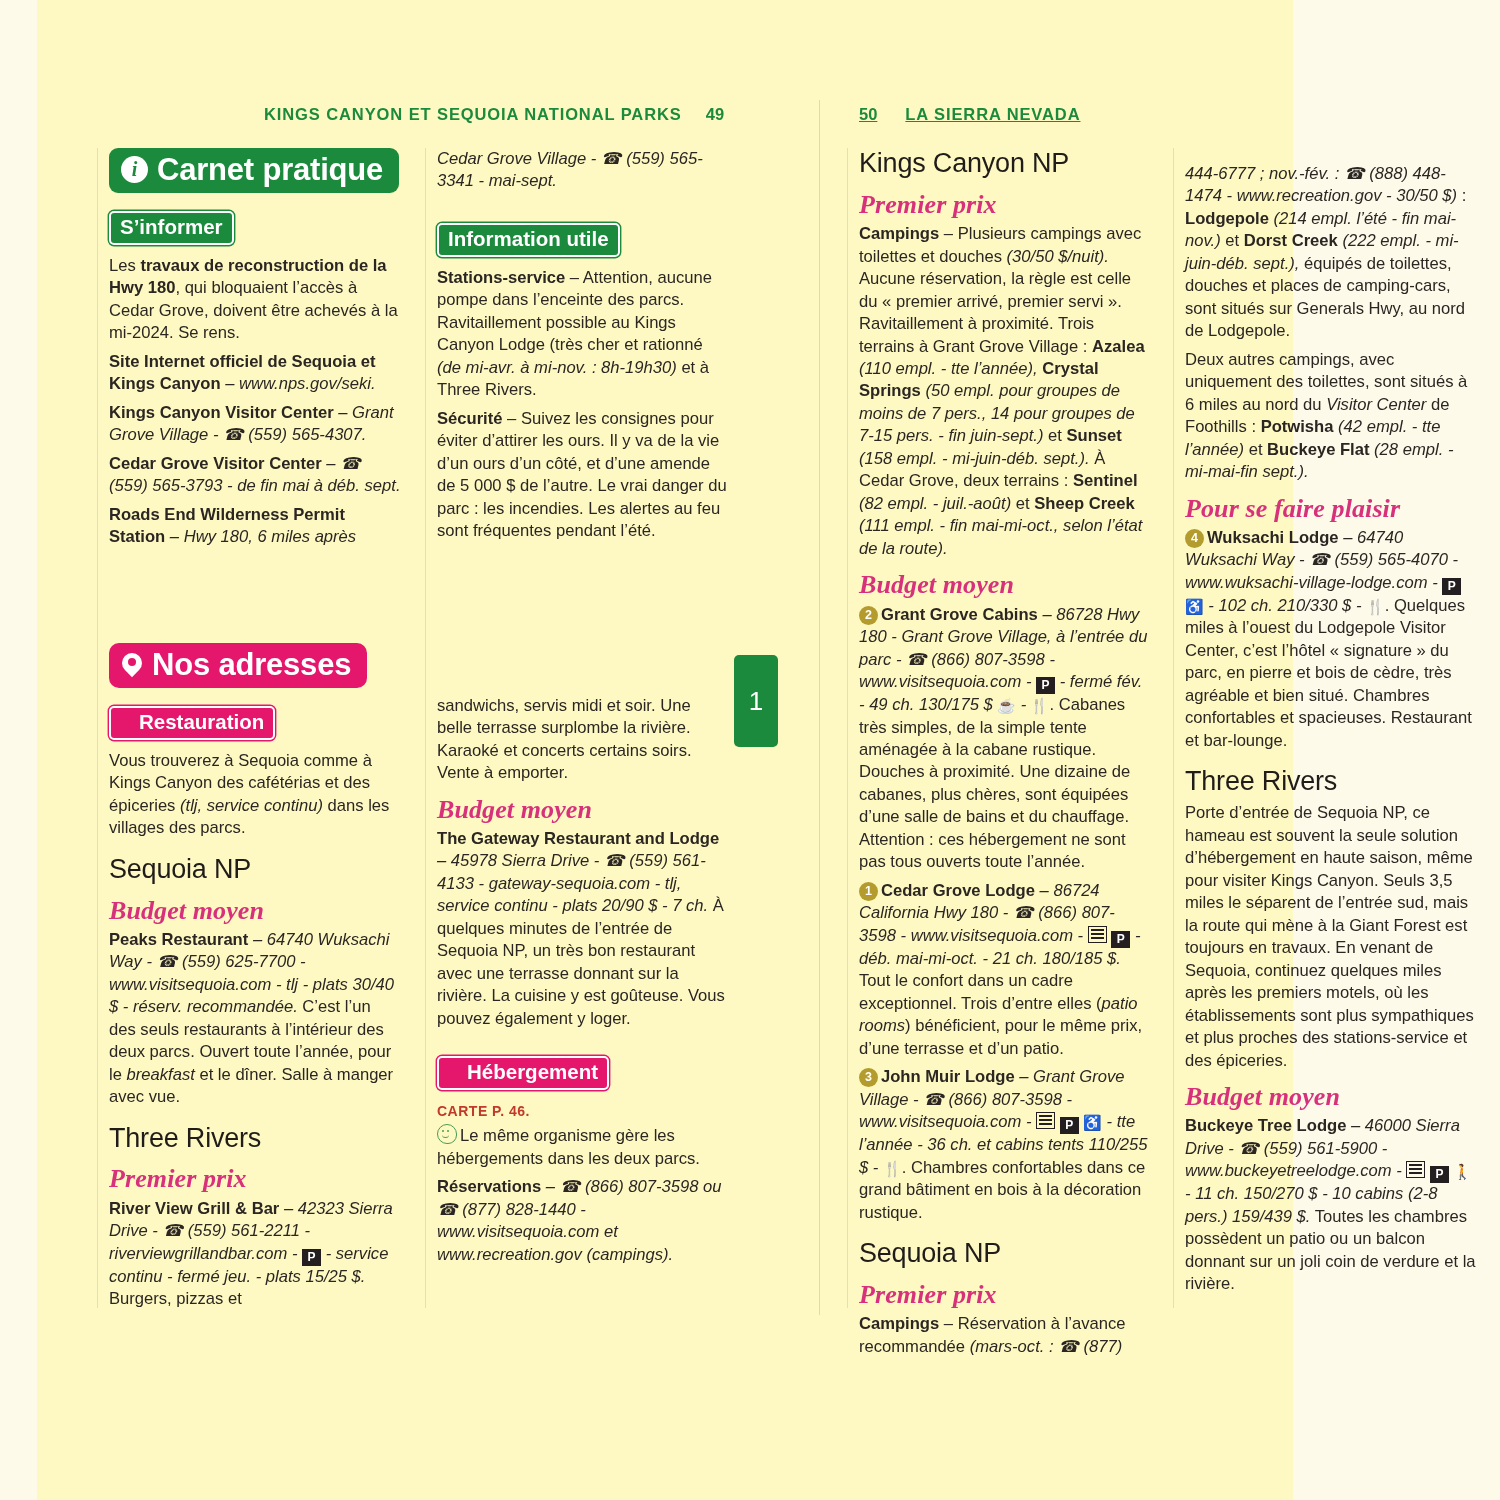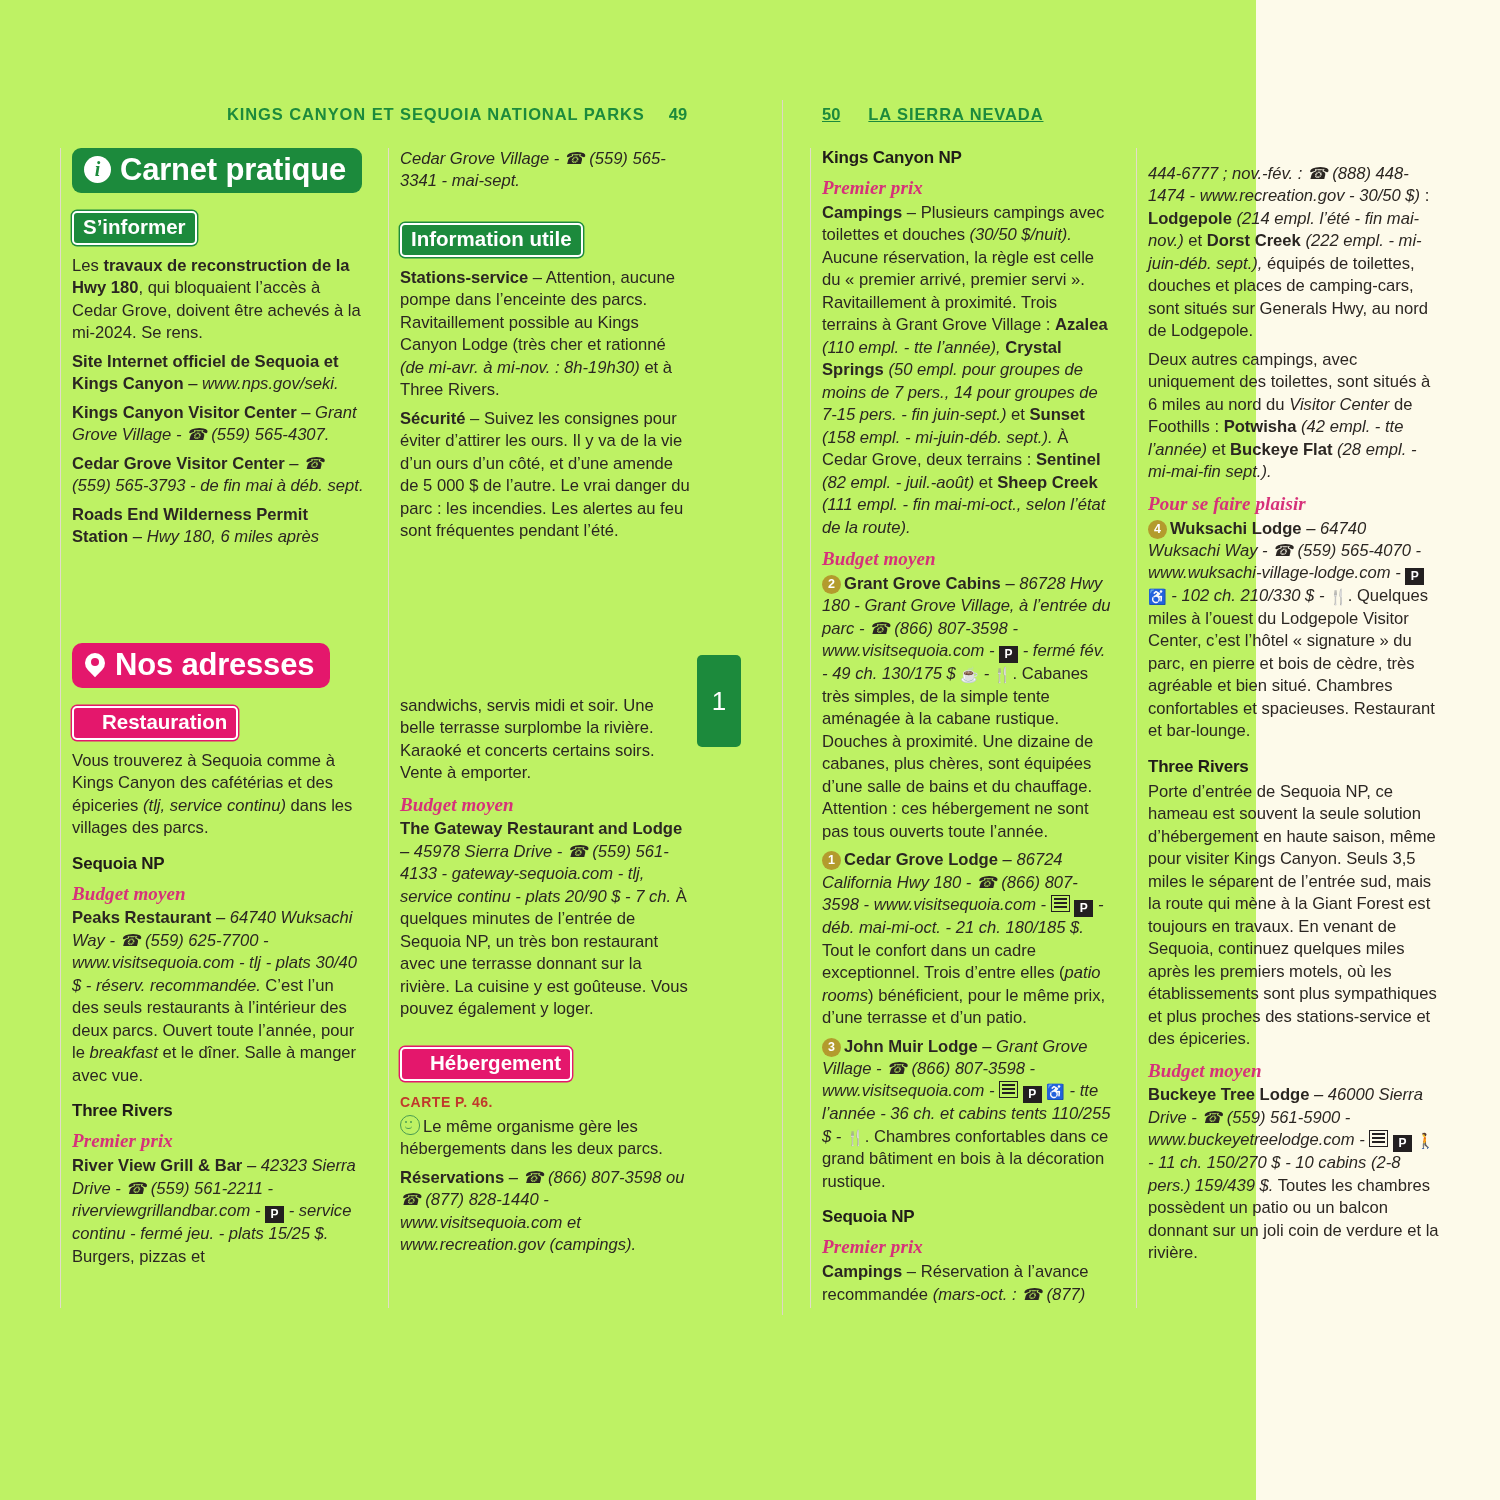--- a/index.html
+++ b/index.html
@@ -5,21 +5,22 @@
   html,body{margin:0;padding:0;}
   body{
     width:1500px;height:1500px;
     background:#fdfaea;
     font-family:"Liberation Sans", sans-serif;
     color:#231f20;
     overflow:hidden;
   }
   .page{
     position:relative;width:1256px;height:1500px;
-    background:#bef264;
+    background:#fef9c3;
+    margin-left:37px;
   }
   
   .runhead{
     position:absolute;top:105px;
     font-size:16.5px;font-weight:700;letter-spacing:.9px;
     color:#1c8a3c;
     white-space:nowrap;
   }
   .runhead.left{left:227px;}
   .runhead .folio{color:#1c8a3c;font-weight:700;letter-spacing:0;margin-left:24px;}
@@ -97,29 +98,29 @@
     box-shadow:0 0 0 1.4px #1c8a3c;
   }
   .subbanner.pink{background:#e4176c;box-shadow:0 0 0 1.4px #e4176c;padding-left:28px;}
 
   
   p{margin:0 0 0 0;}
   .para{margin:0 0 6px 0;}
   .b{font-weight:700;}
   .i{font-style:italic;}
   .head2{
-    font-size:17px;font-weight:700;letter-spacing:-.2px;
+    font-size:27px;font-weight:400;letter-spacing:-.2px;
     margin:14px 0 4px 0;line-height:1.18;color:#201c19;
   }
   .head2.first{margin-top:0;}
   .rubric{
     font-family:"Liberation Serif", serif;
     font-style:italic;font-weight:700;
     color:#d6317a;
-    font-size:19px;
+    font-size:26px;
     margin:7px 0 1px 0;
     letter-spacing:.1px;
   }
   .carte{
     color:#c0392b;font-size:14px;font-weight:700;letter-spacing:.5px;
     margin:2px 0 3px 0;
   }
   
   .pict{
     display:inline-block;vertical-align:-2px;

